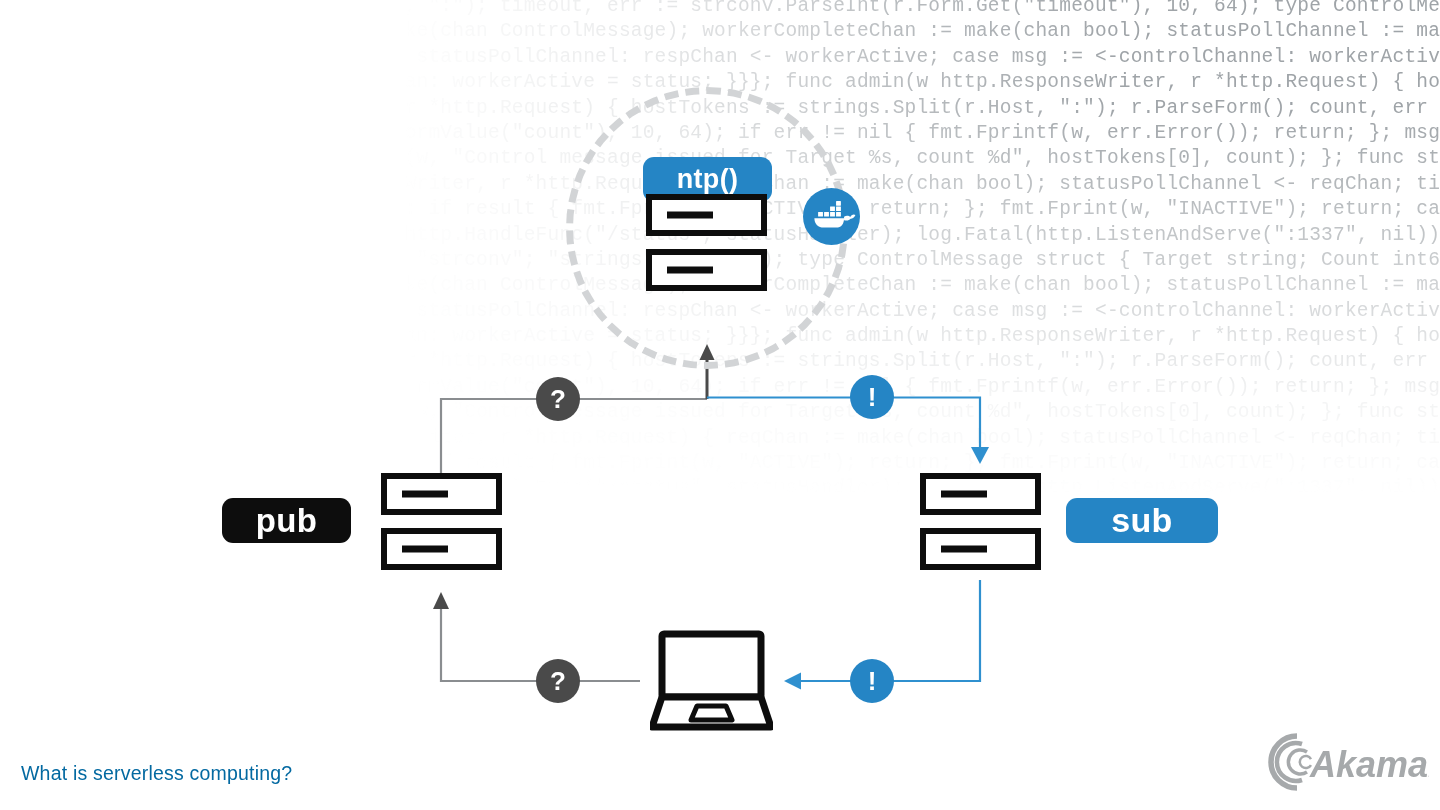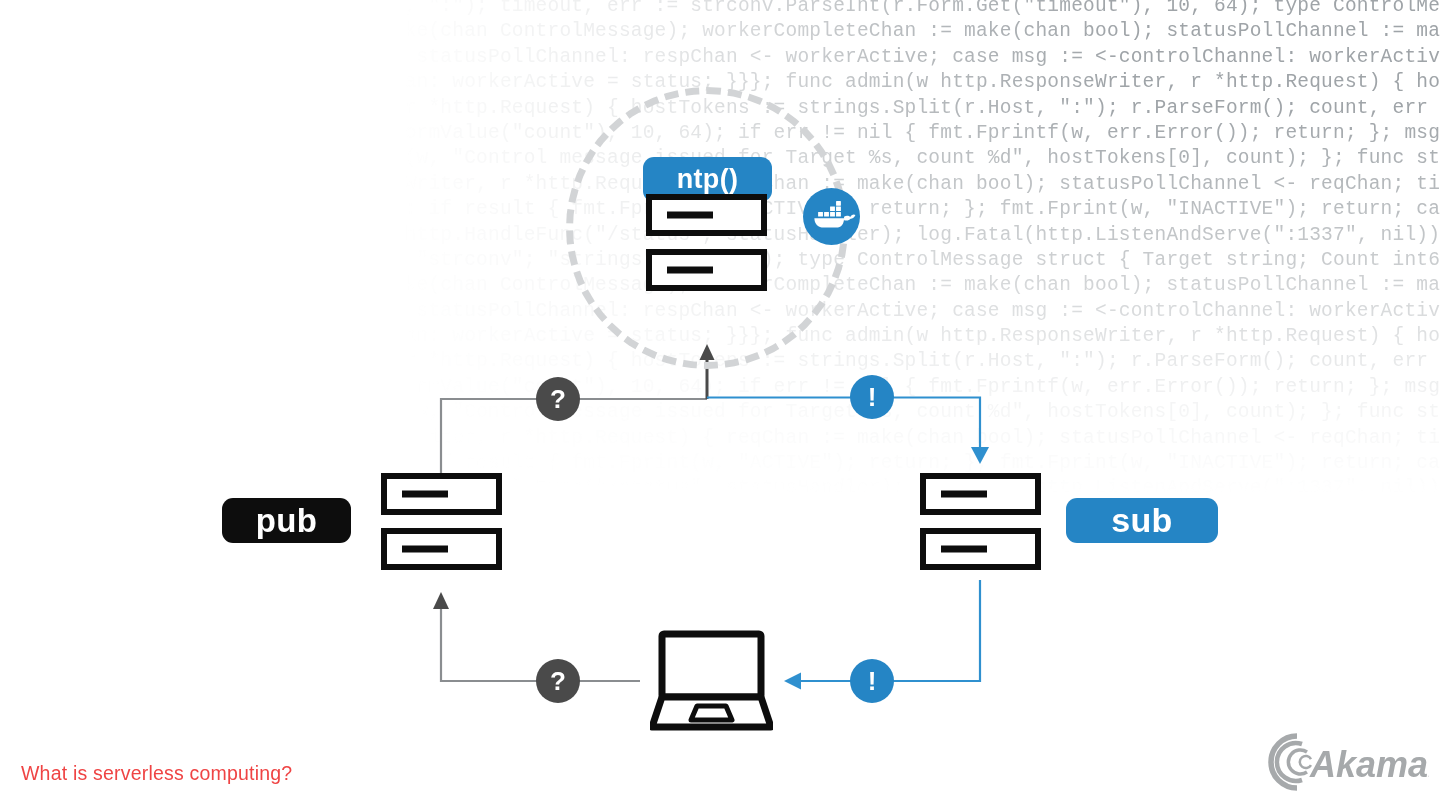--- a/index.html
+++ b/index.html
@@ -103,21 +103,21 @@
   .marker.q{background:#4a4a4a;}
   .marker.e{background:#2585c5;}
   .m-top-q{left:536px;top:377px;}
   .m-top-e{left:850px;top:375px;}
   .m-bot-q{left:536px;top:659px;}
   .m-bot-e{left:850px;top:659px;}
 
   
   #caption{
     position:absolute;left:21px;top:762px;
-    font-size:19.5px;color:#ef4444;letter-spacing:.2px;
+    font-size:19.5px;color:#0369a1;letter-spacing:.2px;
   }
 
   
   #logo{position:absolute;left:1266px;top:731px;width:163px;height:62px;}
 </style>
 </head>
 <body>
 
 <div id="stage">
 

